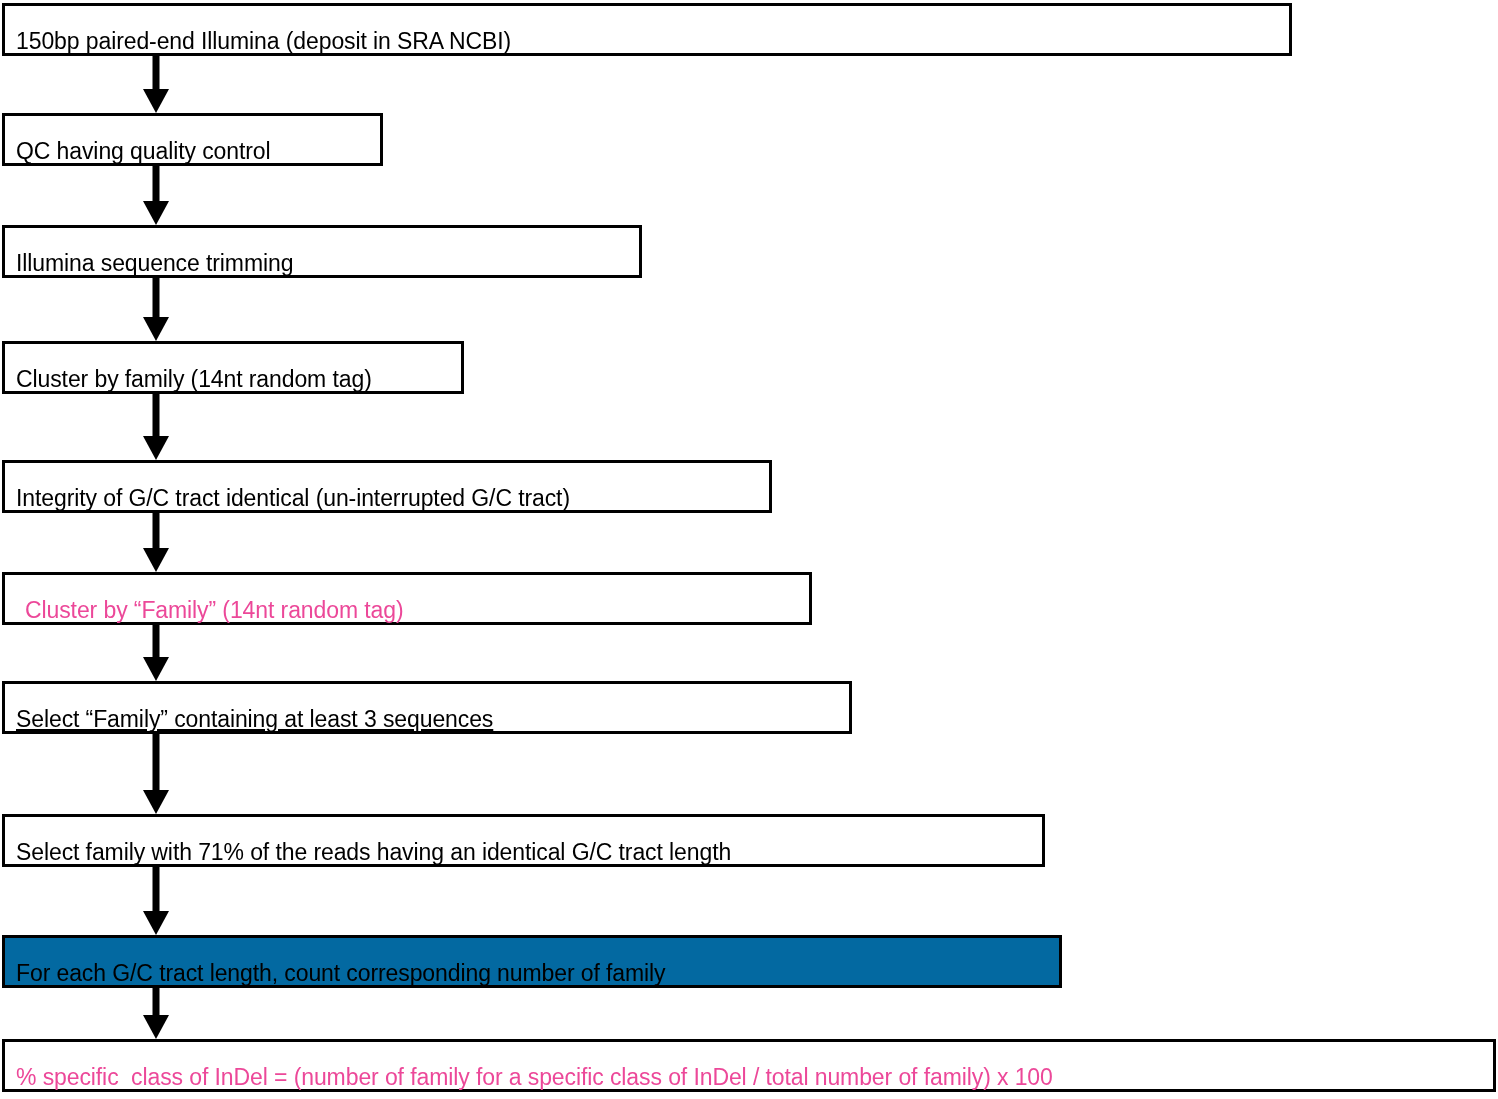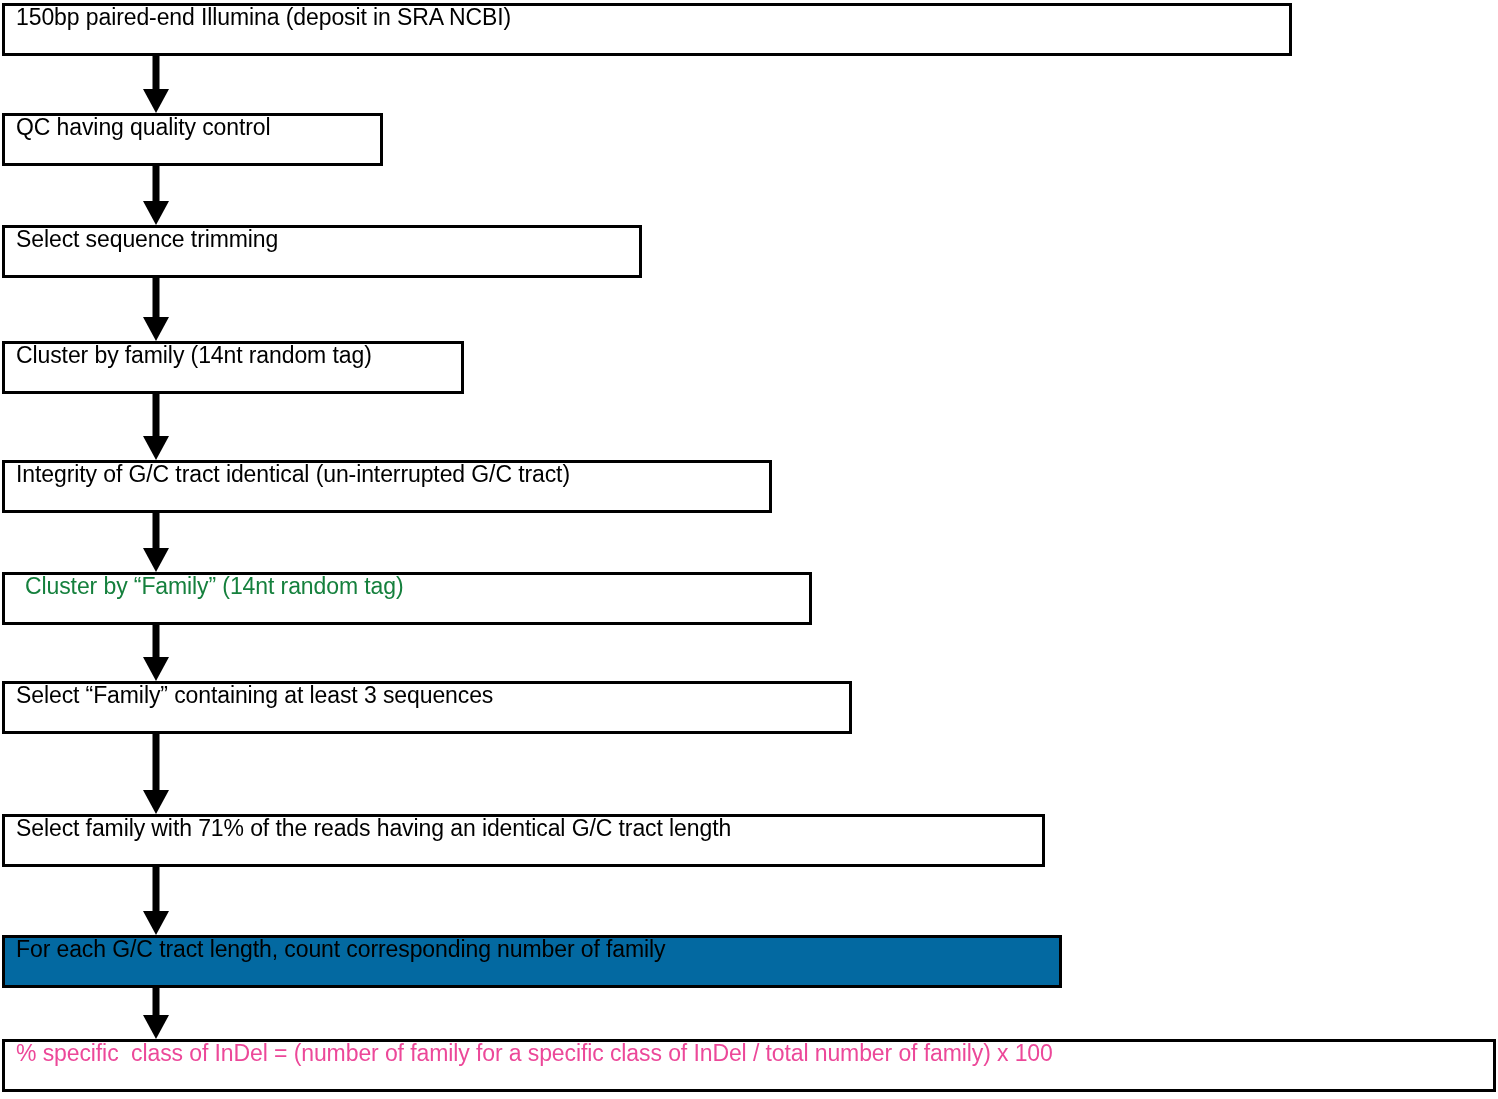--- a/index.html
+++ b/index.html
@@ -17,21 +17,21 @@
     height: 1099px;
     background: #ffffff;
     overflow: hidden;
   }
   .node {
     position: absolute;
     box-sizing: border-box;
     border: 3px solid #000000;
     background: #ffffff;
     display: flex;
-    align-items: flex-start;
+    align-items: flex-end;
     z-index: 2;
   }
   .node-label {
     font-family: "Liberation Sans", "DejaVu Sans", sans-serif;
     font-size: 23px;
     line-height: 1;
     color: #000000;
     padding-left: 11px;
     white-space: pre;
     letter-spacing: -0.1px;
@@ -102,33 +102,33 @@
         <polygon points="1,27 27,27 14,51" fill="#000000"></polygon>
       </svg>
     </div>
     <div class="node" style="left: 2px; top: 3px; width: 1290px; height: 53px; border-color: rgb(0, 0, 0); background: rgb(255, 255, 255);">
       <span class="node-label" style="color: rgb(0, 0, 0);">150bp paired-end Illumina (deposit in SRA NCBI)</span>
     </div>
     <div class="node" style="left: 2px; top: 113px; width: 381px; height: 53px; border-color: rgb(0, 0, 0); background: rgb(255, 255, 255);">
       <span class="node-label" style="color: rgb(0, 0, 0);">QC having quality control</span>
     </div>
     <div class="node" style="left: 2px; top: 225px; width: 640px; height: 53px; border-color: rgb(0, 0, 0); background: rgb(255, 255, 255);">
-      <span class="node-label" style="color: rgb(0, 0, 0);">Select sequence trimming</span>
+      <span class="node-label" style="color: rgb(0, 0, 0);">Illumina sequence trimming</span>
     </div>
     <div class="node" style="left: 2px; top: 341px; width: 462px; height: 53px; border-color: rgb(0, 0, 0); background: rgb(255, 255, 255);">
       <span class="node-label" style="color: rgb(0, 0, 0);">Cluster by family (14nt random tag)</span>
     </div>
     <div class="node" style="left: 2px; top: 460px; width: 770px; height: 53px; border-color: rgb(0, 0, 0); background: rgb(255, 255, 255);">
       <span class="node-label" style="color: rgb(0, 0, 0);">Integrity of G/C tract identical (un-interrupted G/C tract)</span>
     </div>
     <div class="node" style="left: 2px; top: 572px; width: 810px; height: 53px; border-color: rgb(0, 0, 0); background: rgb(255, 255, 255);">
-      <span class="node-label" style="color: #15803d; padding-left: 20px;">Cluster by “Family” (14nt random tag)</span>
+      <span class="node-label" style="color: #ec4899; padding-left: 20px;">Cluster by “Family” (14nt random tag)</span>
     </div>
     <div class="node" style="left: 2px; top: 681px; width: 850px; height: 53px; border-color: rgb(0, 0, 0); background: rgb(255, 255, 255);">
-      <span class="node-label" style="color: rgb(0, 0, 0);">Select “Family” containing at least 3 sequences</span>
+      <span class="node-label" style="color: rgb(0, 0, 0); text-decoration: underline;">Select “Family” containing at least 3 sequences</span>
     </div>
     <div class="node" style="left: 2px; top: 814px; width: 1043px; height: 53px; border-color: rgb(0, 0, 0); background: rgb(255, 255, 255);">
       <span class="node-label" style="color: rgb(0, 0, 0);">Select family with 71% of the reads having an identical G/C tract length</span>
     </div>
     <div class="node" style="left: 2px; top: 935px; width: 1060px; height: 53px; border-color: rgb(0, 0, 0); background: #0369a1;">
       <span class="node-label" style="color: rgb(0, 0, 0);">For each G/C tract length, count corresponding number of family</span>
     </div>
     <div class="node" style="left: 2px; top: 1039px; width: 1494px; height: 53px; border-color: rgb(0, 0, 0); background: rgb(255, 255, 255);">
       <span class="node-label" style="color: #ec4899;">% specific  class of InDel = (number of family for a specific class of InDel / total number of family) x 100</span>
     </div>

